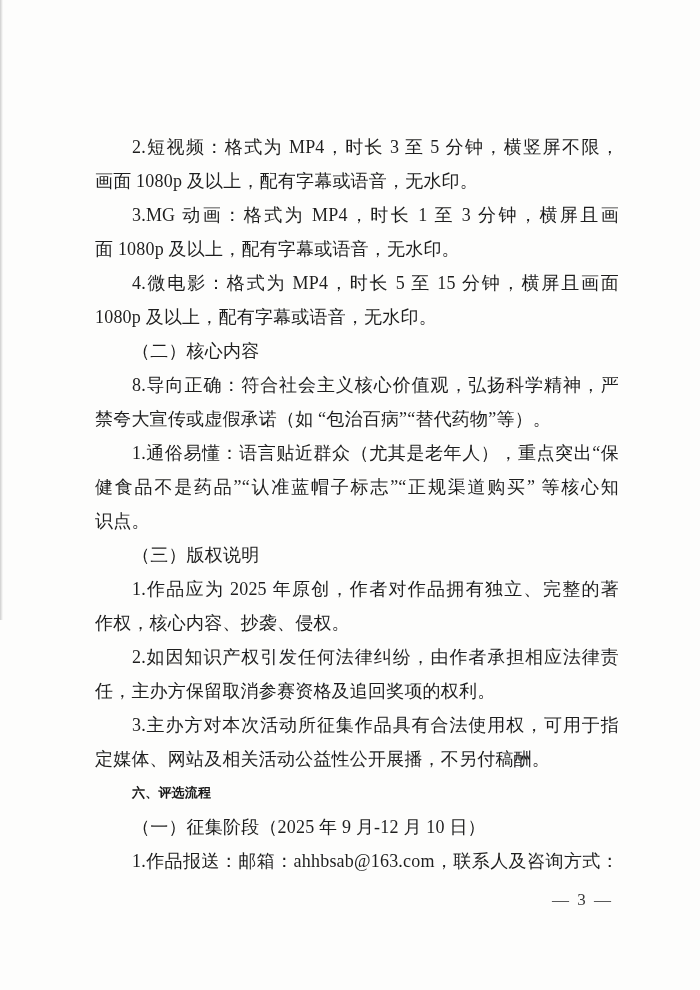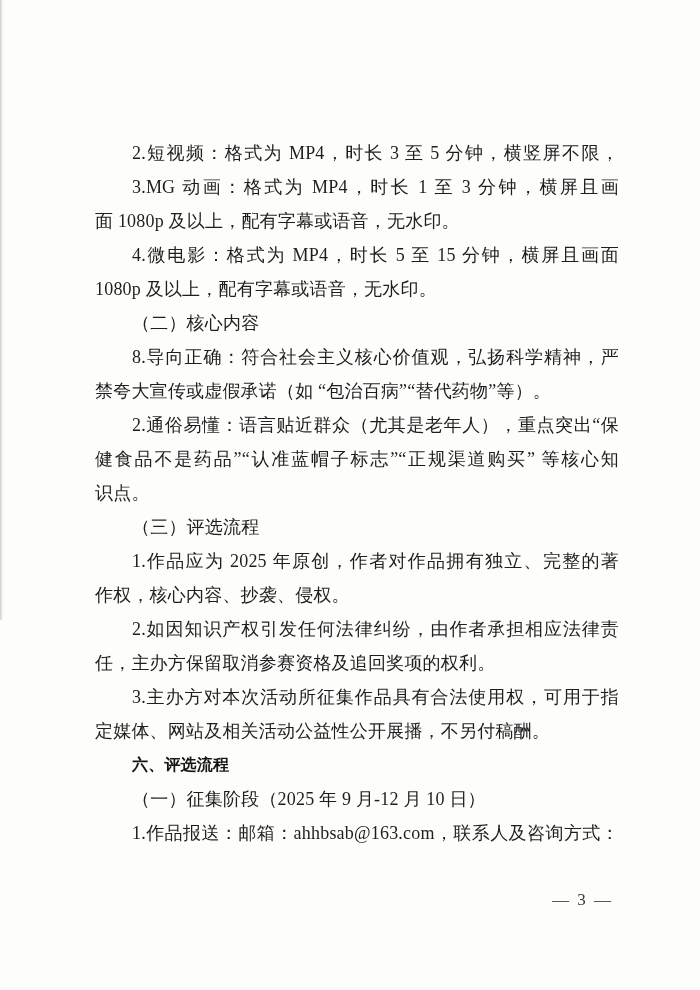--- a/index.html
+++ b/index.html
@@ -24,21 +24,21 @@
   .scan-edge {
     position: absolute;
     left: 0; top: 0;
     width: 3px;
     height: 620px;
     background: linear-gradient(to right, rgba(120,120,120,0.35), rgba(120,120,120,0.0));
   }
   .content {
     position: absolute;
     left: 95px;
-    top: 136px;
+    top: 130px;
     width: 524px;
     color: #1e1e1e;
     font-family: "Liberation Serif", "DejaVu Serif", serif;
   }
   .line {
     height: 34px;
     line-height: 34px;
     font-size: 18px;
     letter-spacing: 0.2px;
     text-align: justify;
@@ -49,21 +49,21 @@
     text-align-last: justify;
     white-space: normal;
     overflow: hidden;
   }
   .line.ind {
     text-indent: 37px;
   }
   .line.heading {
     font-family: "Liberation Sans", "DejaVu Sans", sans-serif;
     font-weight: bold;
-    font-size: 16px;
+    font-size: 13px;
     color: #161616;
   }
   .page-number {
     position: absolute;
     left: 552px;
     top: 886px;
     font-family: "Liberation Serif", "DejaVu Serif", serif;
     font-size: 17px;
     line-height: 28px;
     color: #3a3a3a;
@@ -71,31 +71,32 @@
     white-space: nowrap;
   }
 </style>
 </head>
 <body>
 
 <div class="page">
   <div class="scan-edge"></div>
   <div class="content">
       <div class="line ind fill">2.短视频：格式为 MP4，时长 3 至 5 分钟，横竖屏不限，</div>
+      <div class="line">画面 1080p 及以上，配有字幕或语音，无水印。</div>
       <div class="line ind fill">3.MG 动画：格式为 MP4，时长 1 至 3 分钟，横屏且画</div>
       <div class="line">面 1080p 及以上，配有字幕或语音，无水印。</div>
       <div class="line ind fill">4.微电影：格式为 MP4，时长 5 至 15 分钟，横屏且画面</div>
       <div class="line">1080p 及以上，配有字幕或语音，无水印。</div>
       <div class="line ind">（二）核心内容</div>
       <div class="line ind fill">8.导向正确：符合社会主义核心价值观，弘扬科学精神，严</div>
       <div class="line">禁夸大宣传或虚假承诺（如 “包治百病”“替代药物”等）。</div>
-      <div class="line ind fill">2.通俗易懂：语言贴近群众（尤其是老年人），重点突出“保</div>
+      <div class="line ind fill">1.通俗易懂：语言贴近群众（尤其是老年人），重点突出“保</div>
       <div class="line fill">健食品不是药品”“认准蓝帽子标志”“正规渠道购买” 等核心知</div>
       <div class="line">识点。</div>
-      <div class="line ind">（三）评选流程</div>
+      <div class="line ind">（三）版权说明</div>
       <div class="line ind fill">1.作品应为 2025 年原创，作者对作品拥有独立、完整的著</div>
       <div class="line">作权，核心内容、抄袭、侵权。</div>
       <div class="line ind fill">2.如因知识产权引发任何法律纠纷，由作者承担相应法律责</div>
       <div class="line">任，主办方保留取消参赛资格及追回奖项的权利。</div>
       <div class="line ind fill">3.主办方对本次活动所征集作品具有合法使用权，可用于指</div>
       <div class="line">定媒体、网站及相关活动公益性公开展播，不另付稿酬。</div>
       <div class="line ind heading">六、评选流程</div>
       <div class="line ind">（一）征集阶段（2025 年 9 月-12 月 10 日）</div>
       <div class="line ind fill">1.作品报送：邮箱：ahhbsab@163.com，联系人及咨询方式：</div>
     </div>

